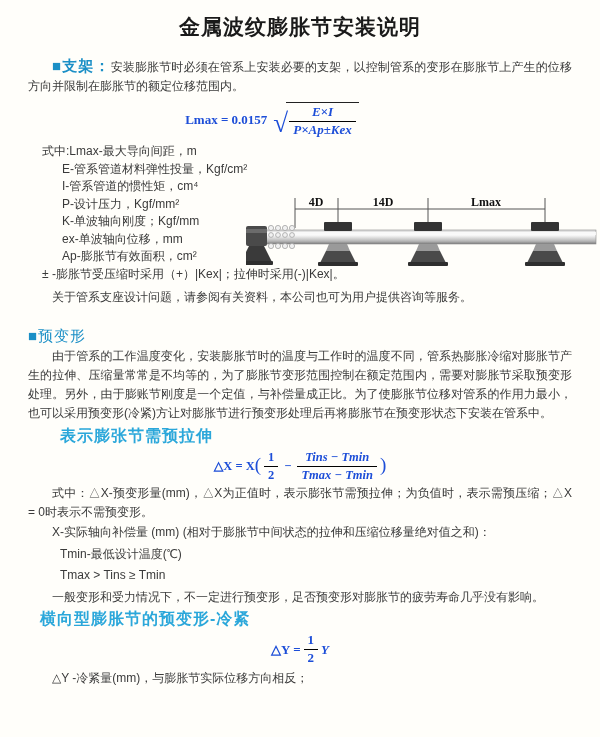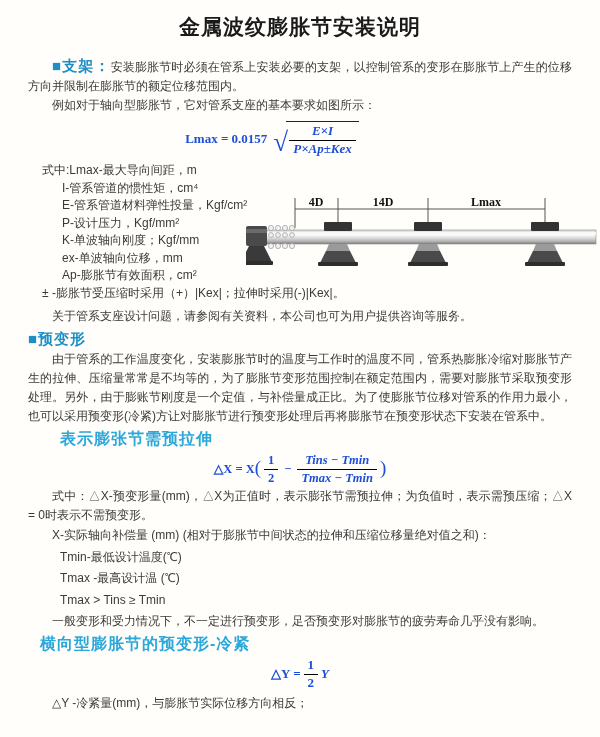--- a/index.html
+++ b/index.html
@@ -46,22 +46,22 @@
   .def-where,.def-row,.pm-note{font-size:12px;line-height:17.5px;color:#3a3a3a;margin:0;}
   .def-where{padding-left:14px;margin-top:5px;}
   .def-row{padding-left:34px;}
   .pm-note{padding-left:14px;}
   .closing{font-size:12px;line-height:18px;margin:5px 0 0;text-indent:2em;color:#3a3a3a;}
   
   .diagram{position:absolute;left:246px;top:194px;width:352px;height:92px;}
   .dim-label{font-family:"Liberation Serif",serif;font-weight:bold;font-size:12px;fill:#111;}
   
   .sec-head{
-    color:#1b8fc6;font-size:15px;font-weight:bold;
-    margin:4px 0 0;line-height:20px;letter-spacing:1px;
+    color:#1b8fc6;font-size:15px;font-weight:normal;
+    margin:20px 0 0;line-height:20px;letter-spacing:1px;
   }
   .para-predeform{margin-top:1px;line-height:18.8px;}
   .subhead{
     color:#2ba7da;font-size:16px;font-weight:bold;
     margin:3px 0 0;line-height:22px;letter-spacing:1px;
   }
   .subhead-axial{padding-left:32px;}
   .subhead-lateral{padding-left:12px;margin-top:0;}
   .formula-dx{margin:3px 0 2px;font-size:12.5px;}
   .formula-dy{margin:3px 0 2px;}
@@ -74,36 +74,35 @@
 </style>
 </head>
 <body>
 
 <div class="page">
 
   <h1 class="title">金属波纹膨胀节安装说明</h1>
 
   <p class="para para-support"><span class="sec-head-inline">■支架：</span><span>安装膨胀节时必须在管系上安装必要的支架，以控制管系的变形在膨胀节上产生的位移方向并限制在膨胀节的额定位移范围内。</span></p>
 
-  <p class="para">例如对于轴向型膨胀节，它对管系支座的基本要求如图所示：</p>
 
   <div class="formula formula-lmax">
     <span>Lmax = 0.0157</span>
     <span class="sqrt-sign">√</span>
     <span class="sqrt-content">
       <span class="frac">
         <span class="num italic">E×I</span>
         <span class="den italic">P×Ap±Kex</span>
       </span>
     </span>
   </div>
 
   <p class="def-where">式中:Lmax-最大导向间距，m</p>
+  <p class="def-row">E-管系管道材料弹性投量，Kgf/cm²</p>
   <p class="def-row">I-管系管道的惯性矩，cm⁴</p>
-  <p class="def-row">E-管系管道材料弹性投量，Kgf/cm²</p>
   <p class="def-row">P-设计压力，Kgf/mm²</p>
   <p class="def-row">K-单波轴向刚度；Kgf/mm</p>
   <p class="def-row">ex-单波轴向位移，mm</p>
   <p class="def-row">Ap-膨胀节有效面积，cm²</p>
   <p class="pm-note">± -膨胀节受压缩时采用（+）|Kex|；拉伸时采用(-)|Kex|。</p>
   <p class="closing">关于管系支座设计问题，请参阅有关资料，本公司也可为用户提供咨询等服务。</p>
 
   <h2 class="sec-head">■预变形</h2>
   <p class="para para-predeform">由于管系的工作温度变化，安装膨胀节时的温度与工作时的温度不同，管系热膨胀冷缩对膨胀节产生的拉伸、压缩量常常是不均等的，为了膨胀节变形范围控制在额定范围内，需要对膨胀节采取预变形处理。另外，由于膨账节刚度是一个定值，与补偿量成正比。为了使膨胀节位移对管系的作用力最小，也可以采用预变形(冷紧)方让对膨胀节进行预变形处理后再将膨胀节在预变形状态下安装在管系中。</p>
 
@@ -120,21 +119,20 @@
     <span class="frac">
       <span class="num italic">Tins − Tmin</span>
       <span class="den italic">Tmax − Tmin</span>
     </span>
     <span class="paren">)</span>
   </div>
 
   <p class="para para-where2">式中：△X-预变形量(mm)，△X为正值时，表示膨张节需预拉伸；为负值时，表示需预压缩；△X = 0时表示不需预变形。</p>
   <p class="x-def">X-实际轴向补偿量 (mm) (相对于膨胀节中间状态的拉伸和压缩位移量绝对值之和)：</p>
   <p class="temp-def">Tmin-最低设计温度(℃)</p>
-  <p class="temp-def">Tmax -最高设计温 (℃)</p>
   <p class="temp-def">Tmax &gt; Tins ≥ Tmin</p>
   <p class="note-line">一般变形和受力情况下，不一定进行预变形，足否预变形对膨胀节的疲劳寿命几乎没有影响。</p>
 
   <h3 class="subhead subhead-lateral">横向型膨胀节的预变形-冷紧</h3>
 
   <div class="formula formula-dy">
     <span>△Y =</span>
     <span class="frac">
       <span class="num">1</span>
       <span class="den">2</span>

